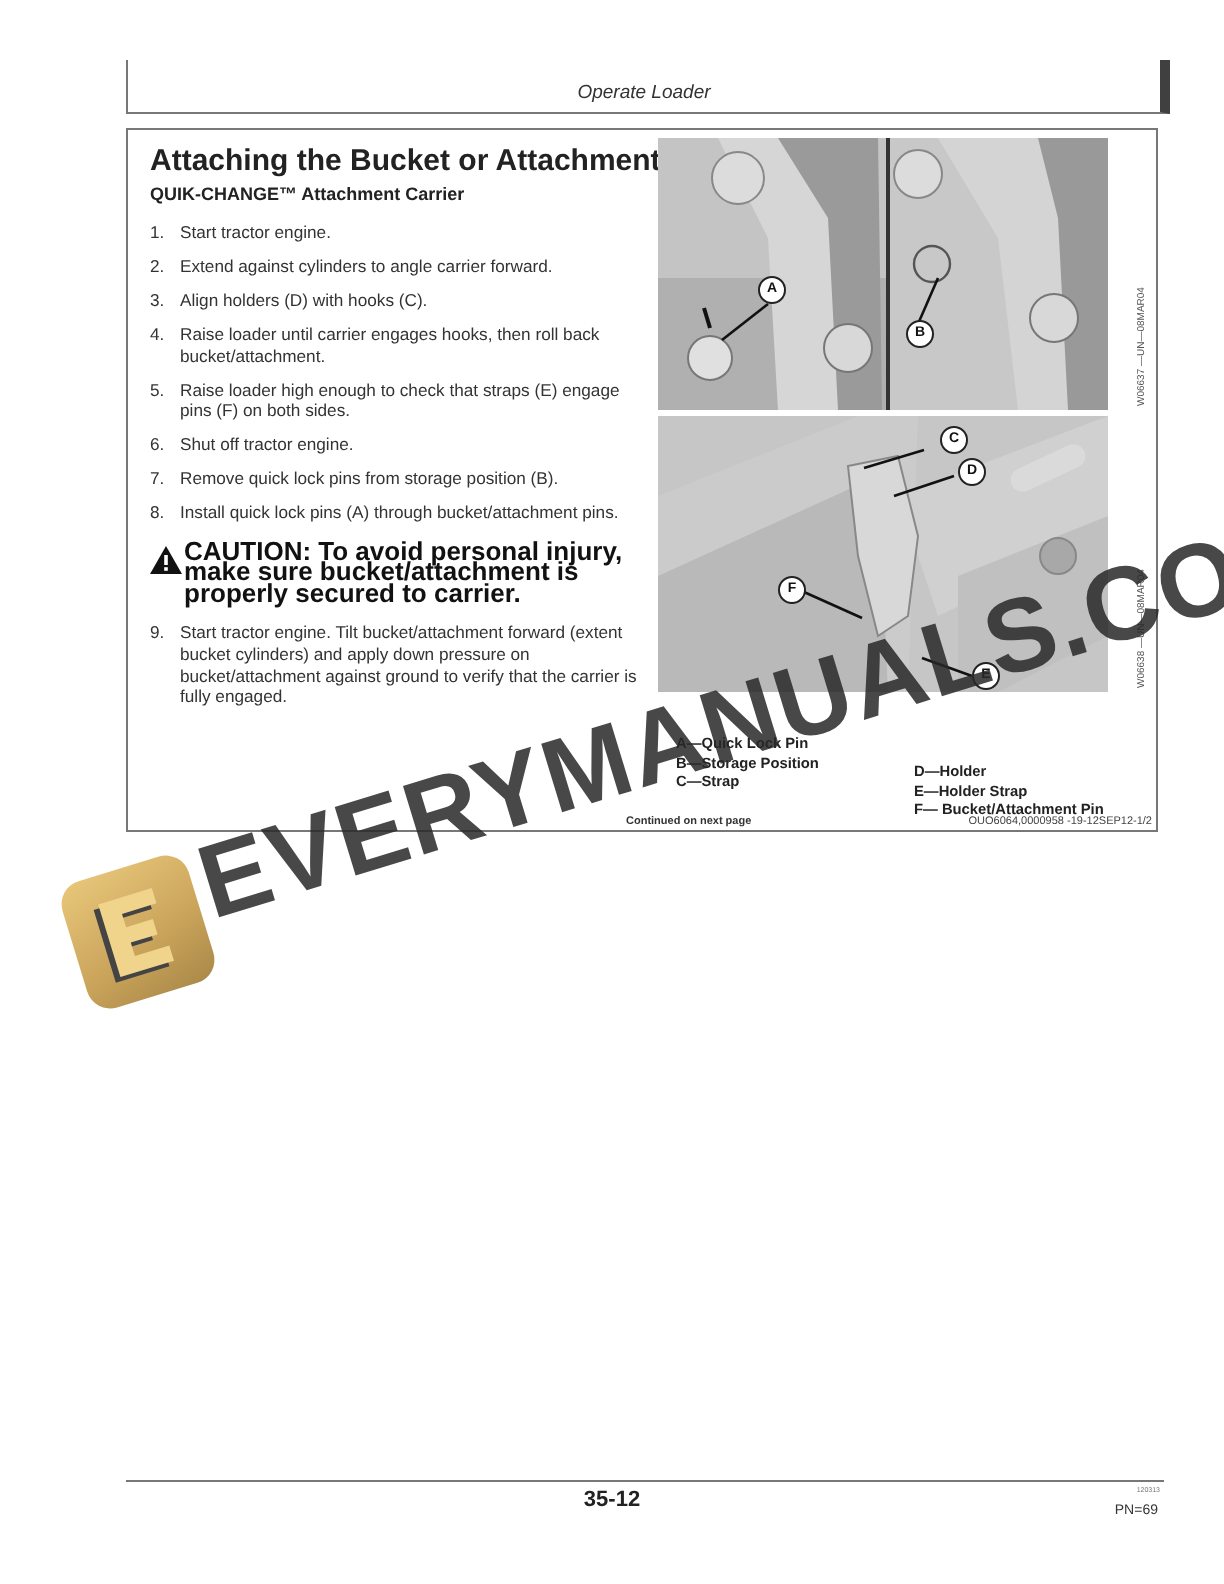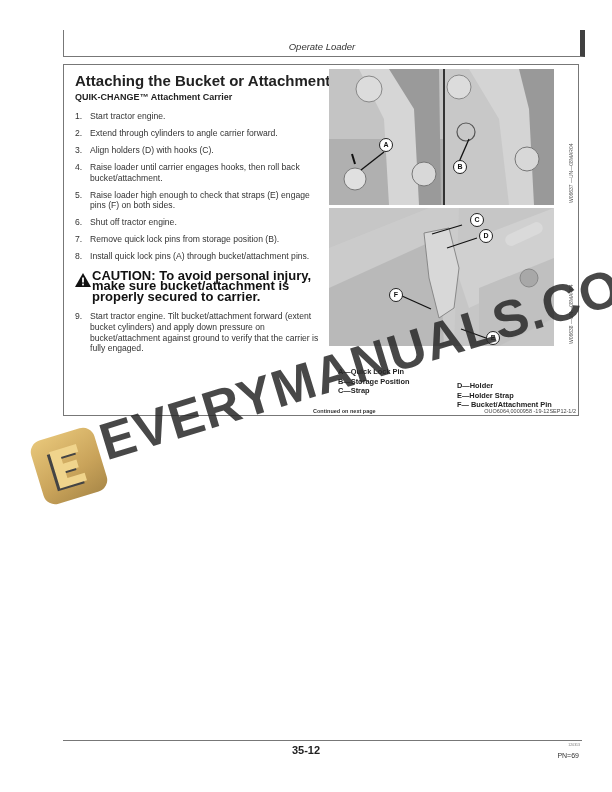--- a/index.html
+++ b/index.html
@@ -66,21 +66,21 @@
 <div class="section-title">Attaching the Bucket or Attachment</div>
 <div class="sub-title">QUIK-CHANGE™ Attachment Carrier</div>
 
 <div class="steps">
   <div class="step">
       <span class="step-num">1.</span>
       <span class="step-text">Start tractor engine.</span>
     </div>
   <div class="step">
       <span class="step-num">2.</span>
-      <span class="step-text">Extend through cylinders to angle carrier forward.</span>
+      <span class="step-text">Extend against cylinders to angle carrier forward.</span>
     </div>
   <div class="step">
       <span class="step-num">3.</span>
       <span class="step-text">Align holders (D) with hooks (C).</span>
     </div>
   <div class="step">
       <span class="step-num">4.</span>
       <span class="step-text">Raise loader until carrier engages hooks, then roll back bucket/attachment.</span>
     </div>
   <div class="step">

